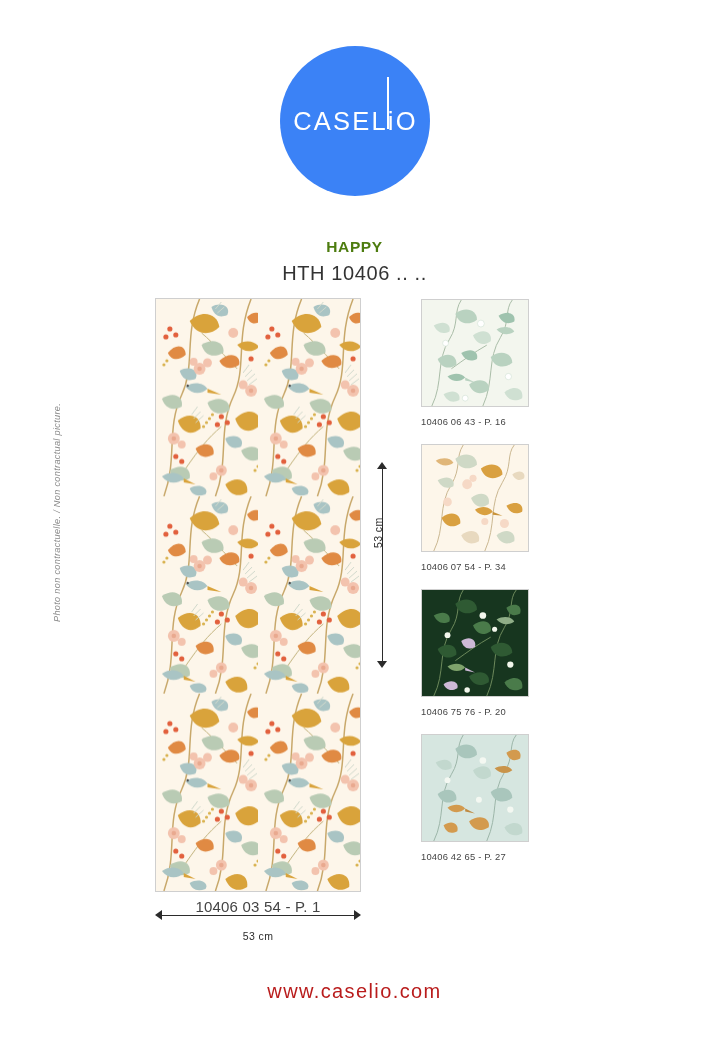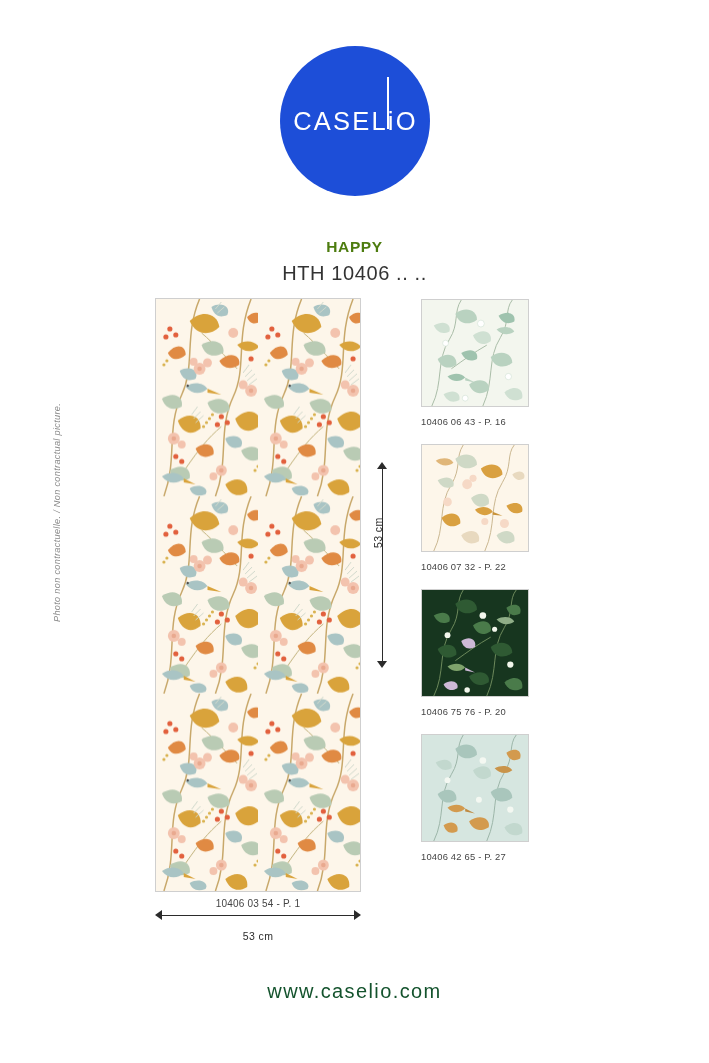--- a/index.html
+++ b/index.html
@@ -27,21 +27,21 @@
     left: 0;
     right: 0;
     top: 46px;
     display: flex;
     justify-content: center;
   }
   .logo-circle {
     width: 150px;
     height: 150px;
     border-radius: 50%;
-    background: #1d4ed8;
+    background: #3b82f6;
     display: flex;
     align-items: center;
     justify-content: center;
     position: relative;
   }
   .logo-text {
     color: #ffffff;
     font-size: 25.5px;
     letter-spacing: 2.2px;
     font-weight: 400;
@@ -106,21 +106,21 @@
     box-sizing: border-box;
     overflow: hidden;
     background: #fdf7ec;
   }
   .main-caption {
     position: absolute;
     left: 155px;
     top: 898px;
     width: 206px;
     text-align: center;
-    font-size: 10px;
+    font-size: 15px;
     color: #444;
     letter-spacing: 0.2px;
   }
 
   
   .v-arrow {
     position: absolute;
     left: 376px;
     top: 462px;
     width: 12px;
@@ -216,21 +216,21 @@
 
   
   .footer {
     position: absolute;
     left: 0;
     right: 0;
     top: 980px;
     text-align: center;
     font-size: 20px;
     letter-spacing: 1.4px;
-    color: #14532d;
+    color: #b91c1c;
   }
 
   
   svg.art { display: block; width: 100%; height: 100%; }
 </style>
 </head>
 <body>
 
 <div class="page">
 
@@ -438,21 +438,21 @@
             <circle cx="84" cy="80" r="4.6"></circle>
               <circle cx="64" cy="78" r="3.6"></circle>
           </g>
           <g>
             <path d="M54 66 C 61 61, 69 63, 72 68 C 67 73, 59 73, 54 66 Z" fill="#d9a040"></path>
             <path d="M72 68 L 82 72 L 72 71 Z" fill="#c9933a"></path>
             <path d="M14 16 C 21 12, 29 13, 32 18 C 27 22, 19 22, 14 16 Z" fill="#e0b679"></path>
           </g>
         </svg>
       </div>
-      <div class="swatch-caption">10406 07 32 - P. 22</div>
+      <div class="swatch-caption">10406 07 54 - P. 34</div>
     </div>
 
     <div class="swatch-item">
       <div class="swatch-box">
         <svg class="art" viewBox="0 0 108 108" preserveAspectRatio="none">
           <rect width="108" height="108" fill="#17361f"></rect>
           <g stroke="#6d8a5c" stroke-width="1" fill="none">
             <path d="M12 108 C 24 84, 16 62, 30 40 C 40 24, 34 12, 42 0"></path>
             <path d="M66 108 C 78 82, 70 60, 84 38 C 94 22, 88 10, 96 0"></path>
             <path d="M34 72 C 48 62, 56 56, 70 48"></path>

